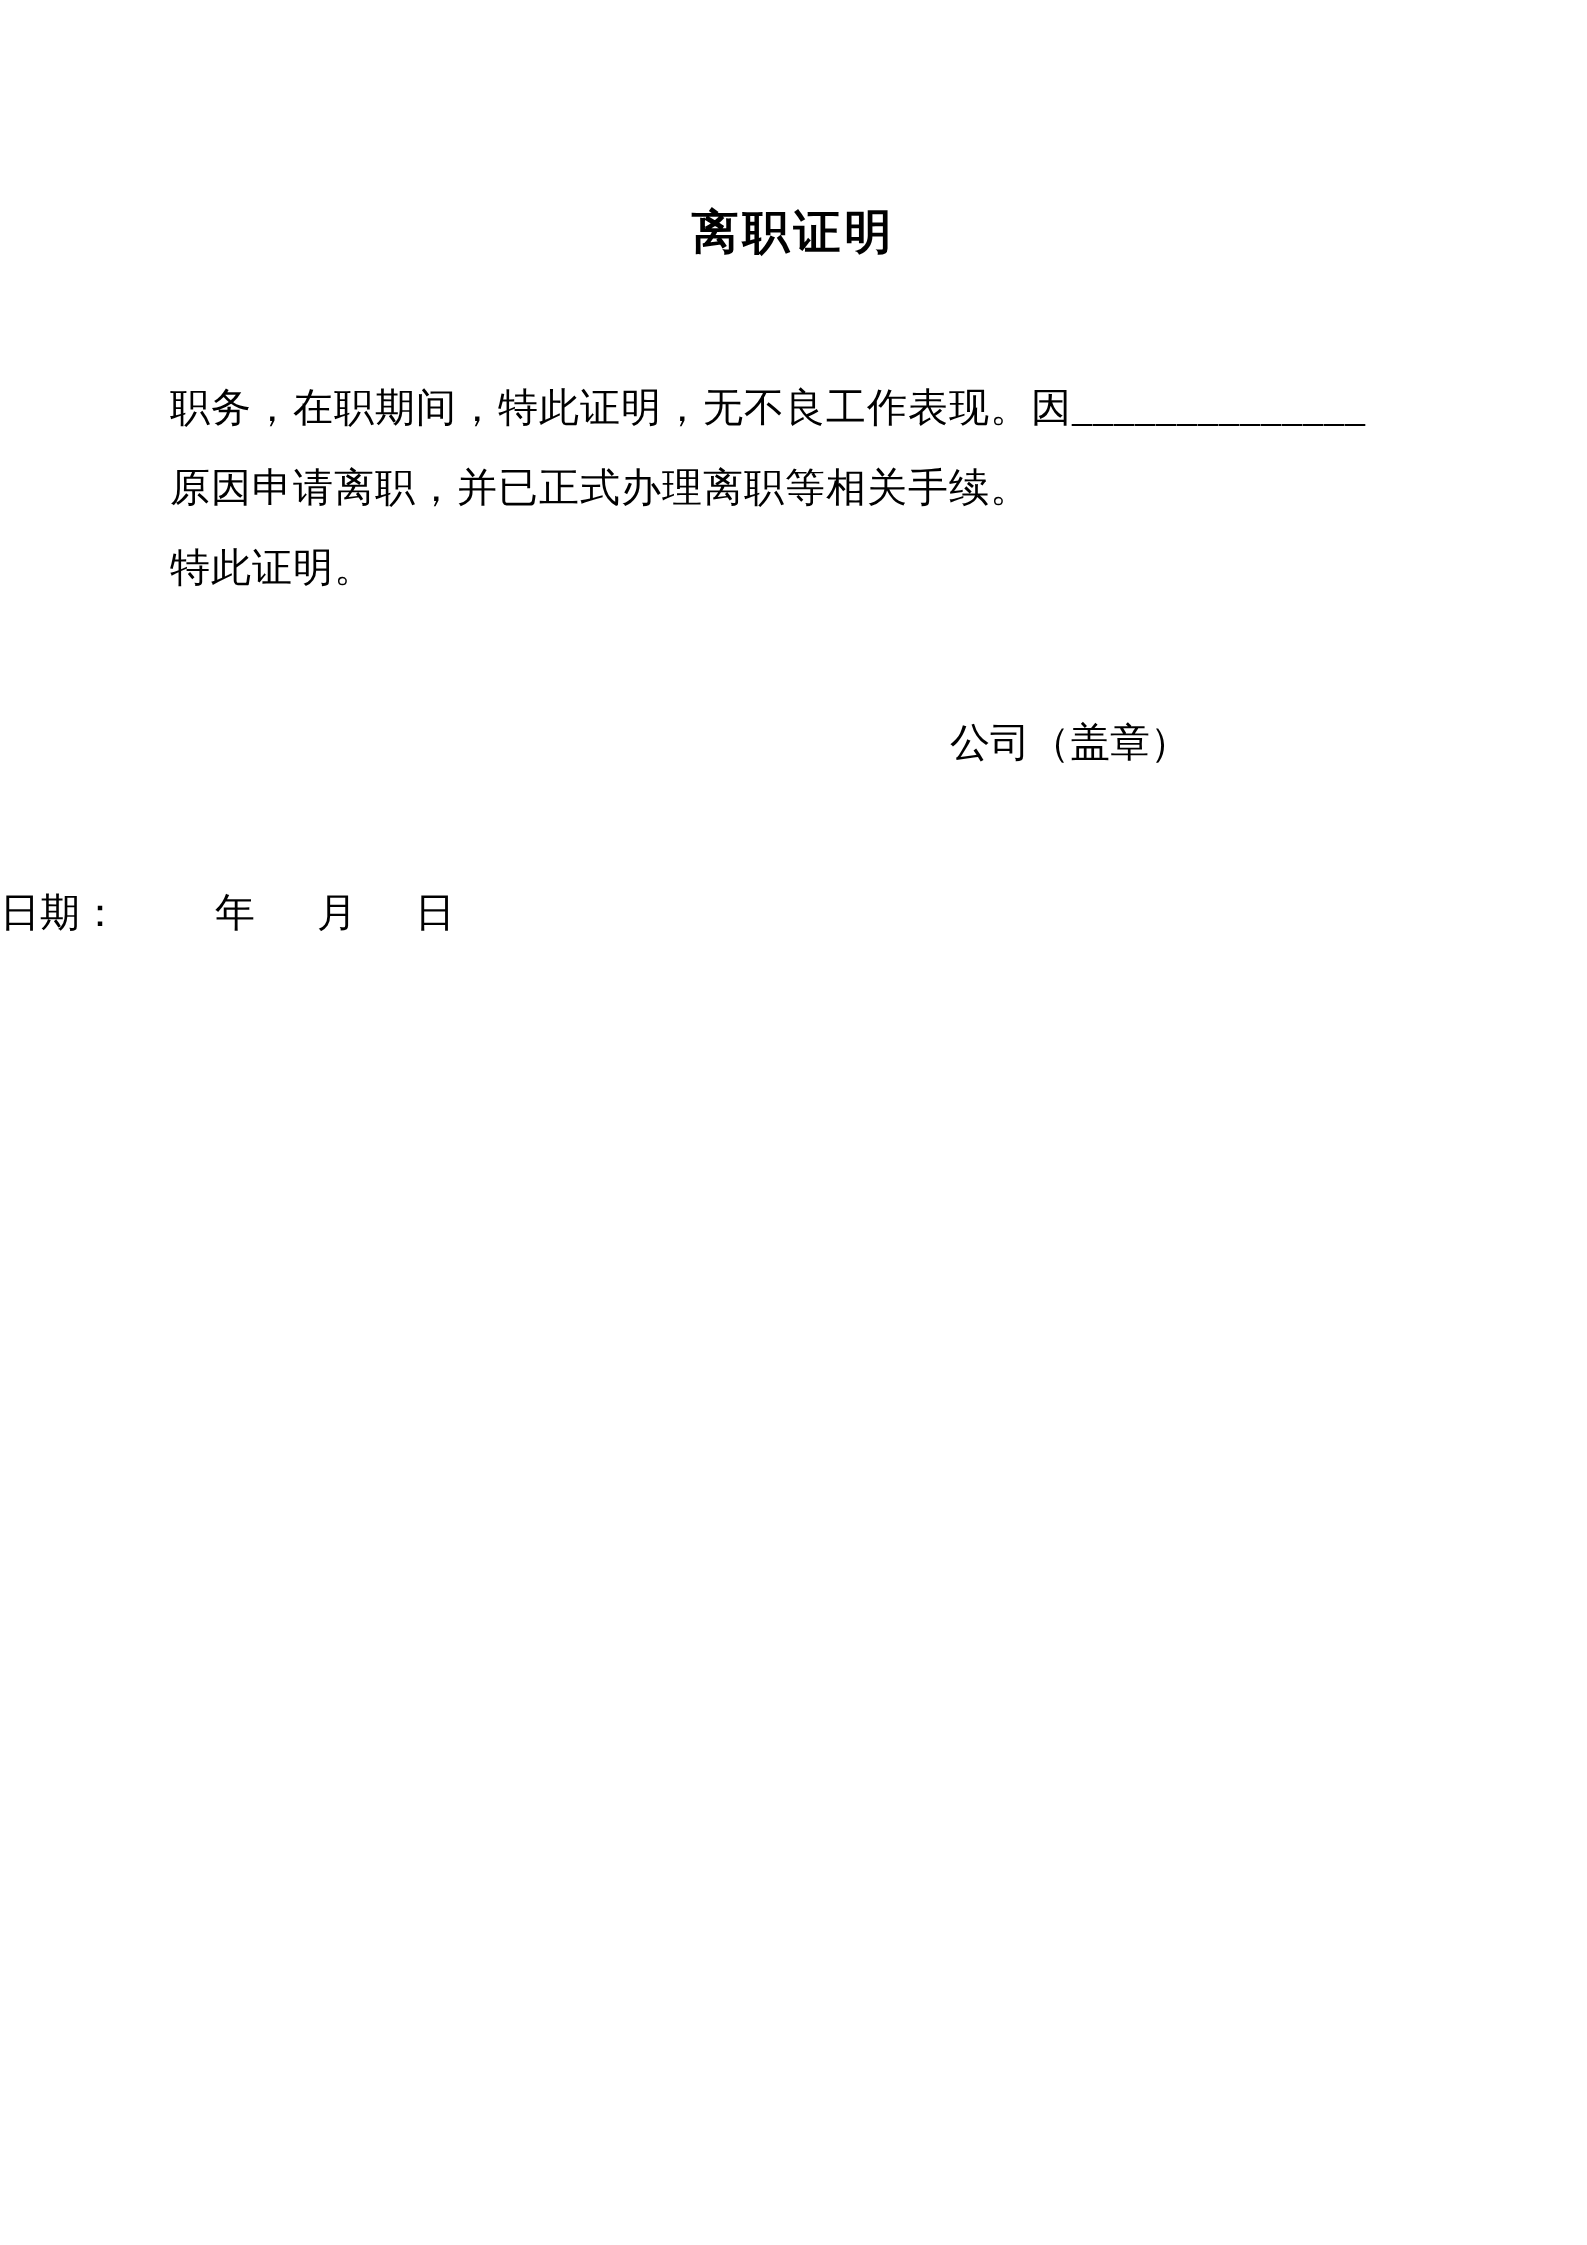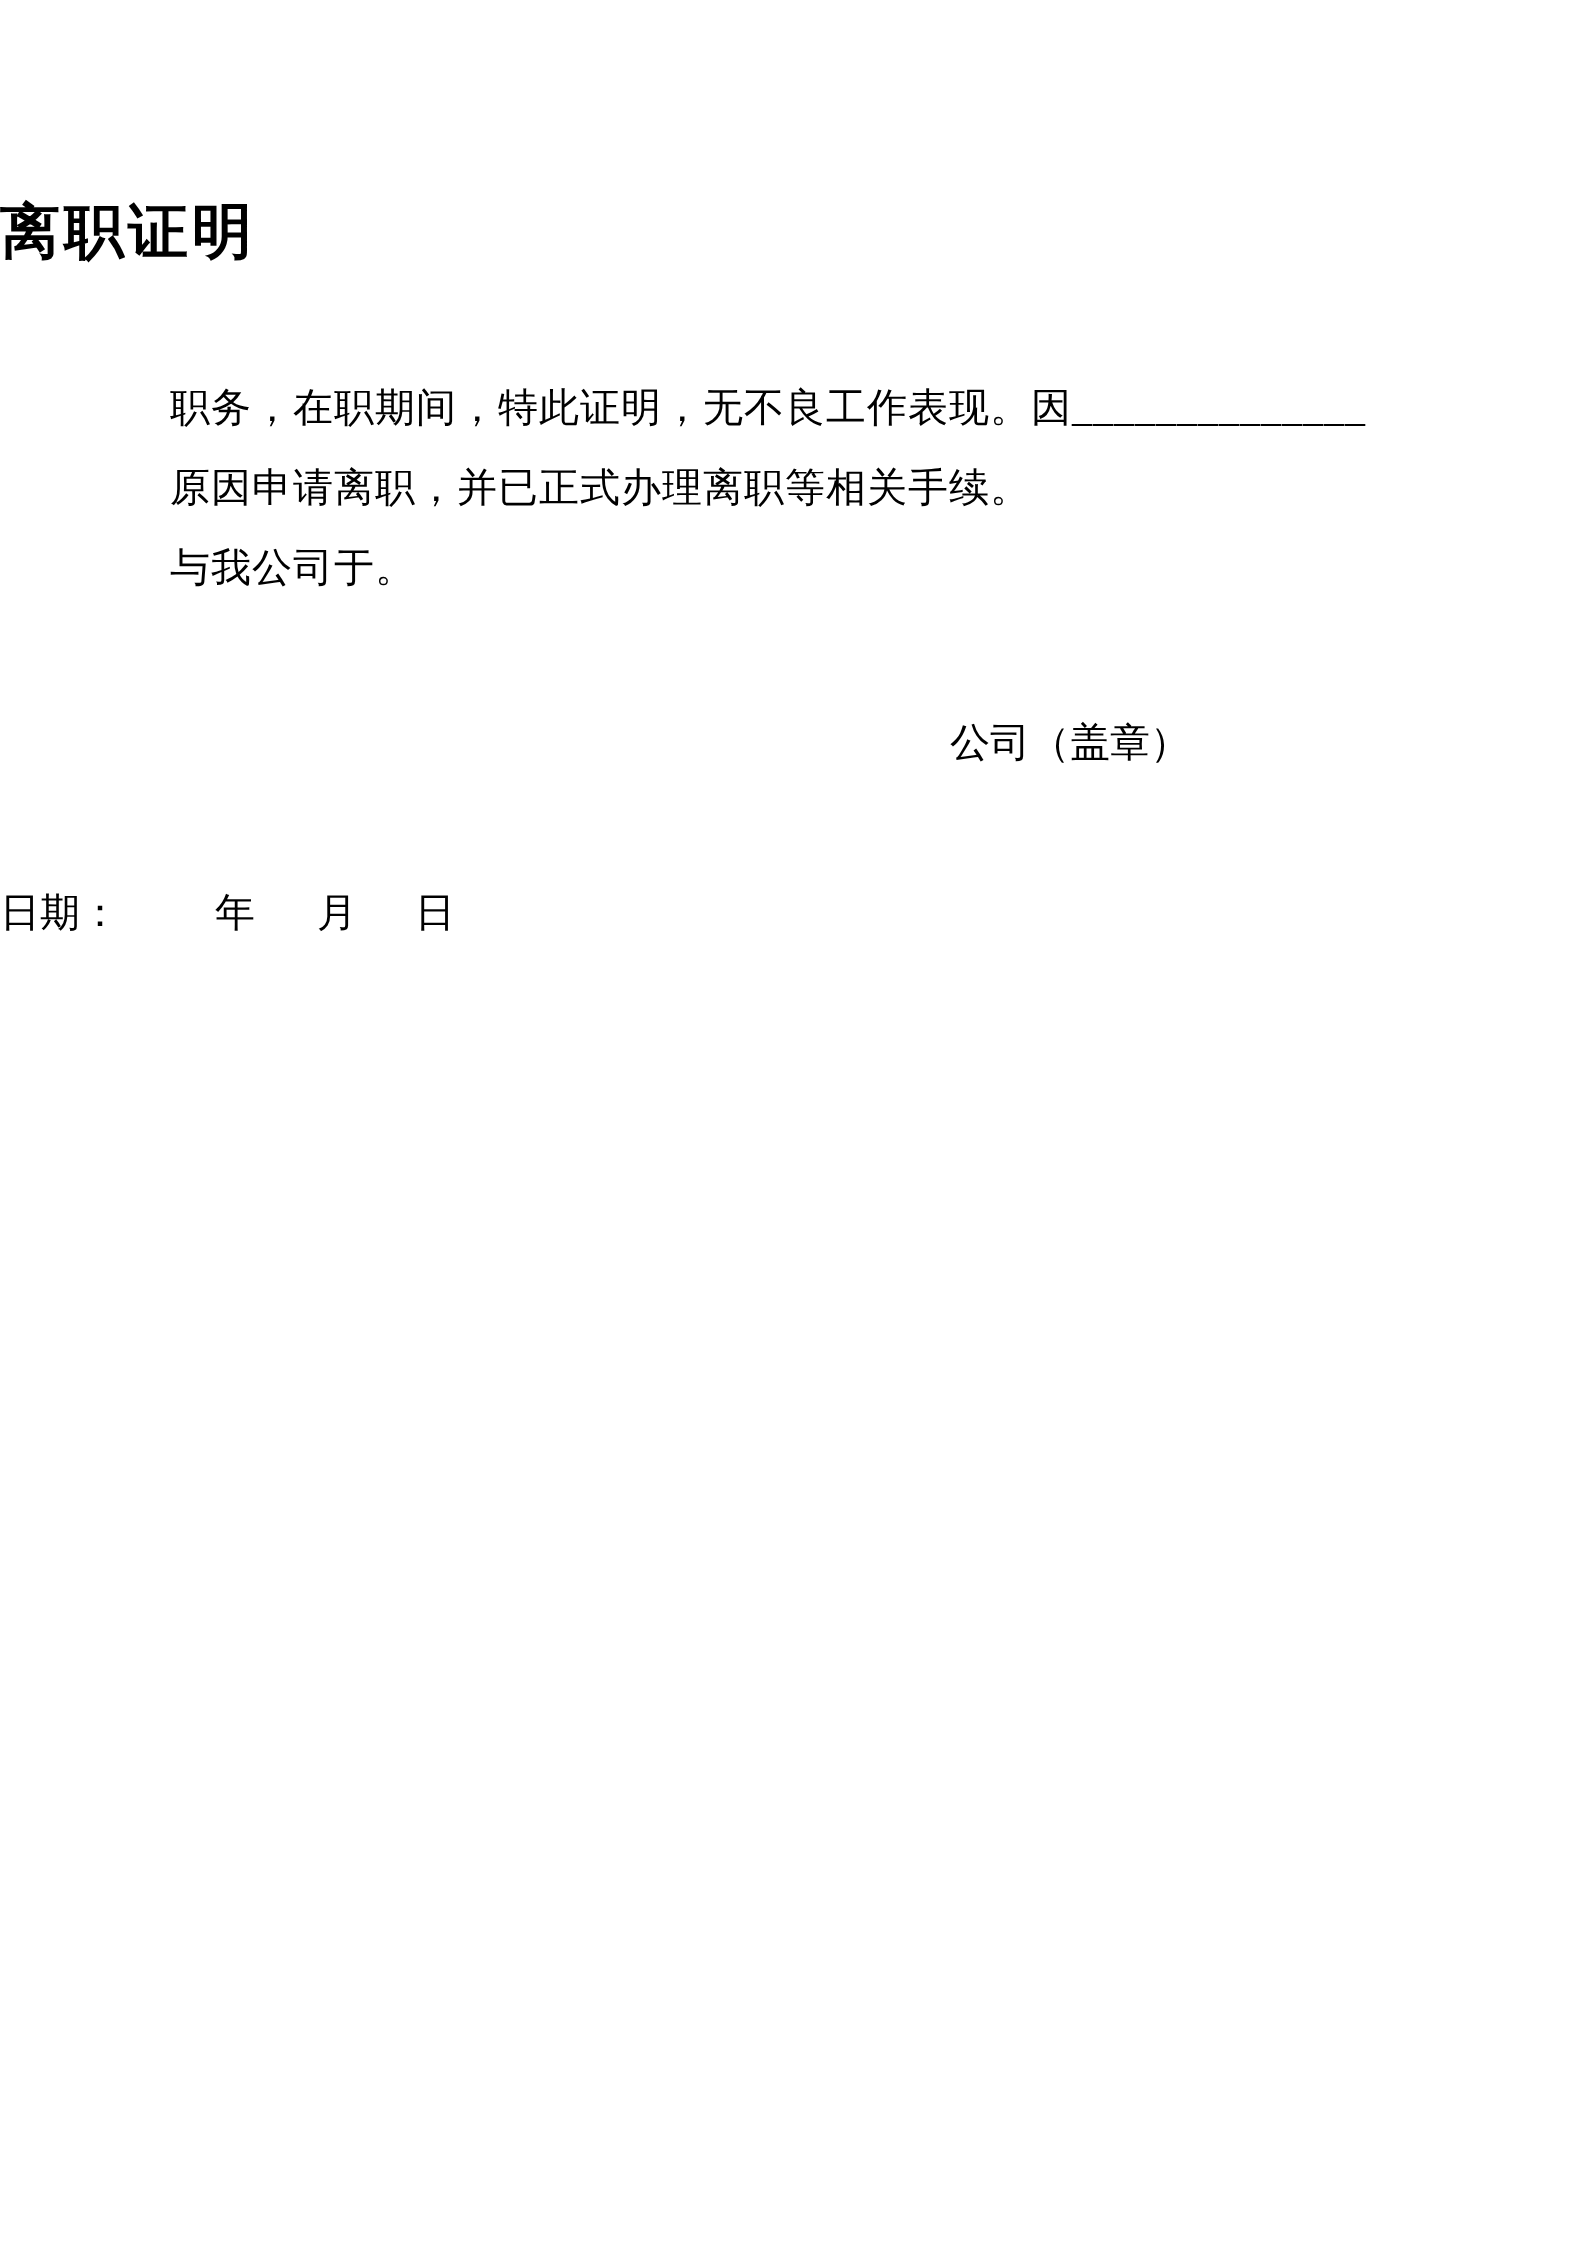--- a/index.html
+++ b/index.html
@@ -12,24 +12,24 @@
     width: 1587px;
     height: 2245px;
     background: #ffffff;
     color: #000000;
     overflow: hidden;
     font-family: "Liberation Serif", "DejaVu Serif", serif;
   }
   .doc-title {
     margin: 0;
     padding-top: 196px;
-    text-align: left;
+    text-align: center;
     font-family: "Liberation Sans", "DejaVu Sans", sans-serif;
     font-weight: bold;
-    font-size: 60px;
+    font-size: 47px;
     line-height: 72px;
     letter-spacing: 4px;
   }
   .doc-body {
     margin-top: 100px;
     margin-left: 170px;
     width: 1180px;
     font-size: 40px;
   }
   .body-line {
@@ -62,21 +62,21 @@
 </head>
 <body>
 
 <div class="page">
 
   <h1 class="doc-title">离职证明</h1>
 
   <div class="doc-body">
     <div class="body-line">职务，在职期间，特此证明，无不良工作表现。因______________</div>
     <div class="body-line">原因申请离职，并已正式办理离职等相关手续。</div>
-    <div class="body-line">与我公司于。</div>
+    <div class="body-line">特此证明。</div>
   </div>
 
   <div class="company-seal-line">公司（盖章）</div>
 
   <div class="date-line">
     <span class="date-label">日期：</span><span class="date-year">年</span><span class="date-month">月</span><span class="date-day">日</span>
   </div>
 
 </div>
 

